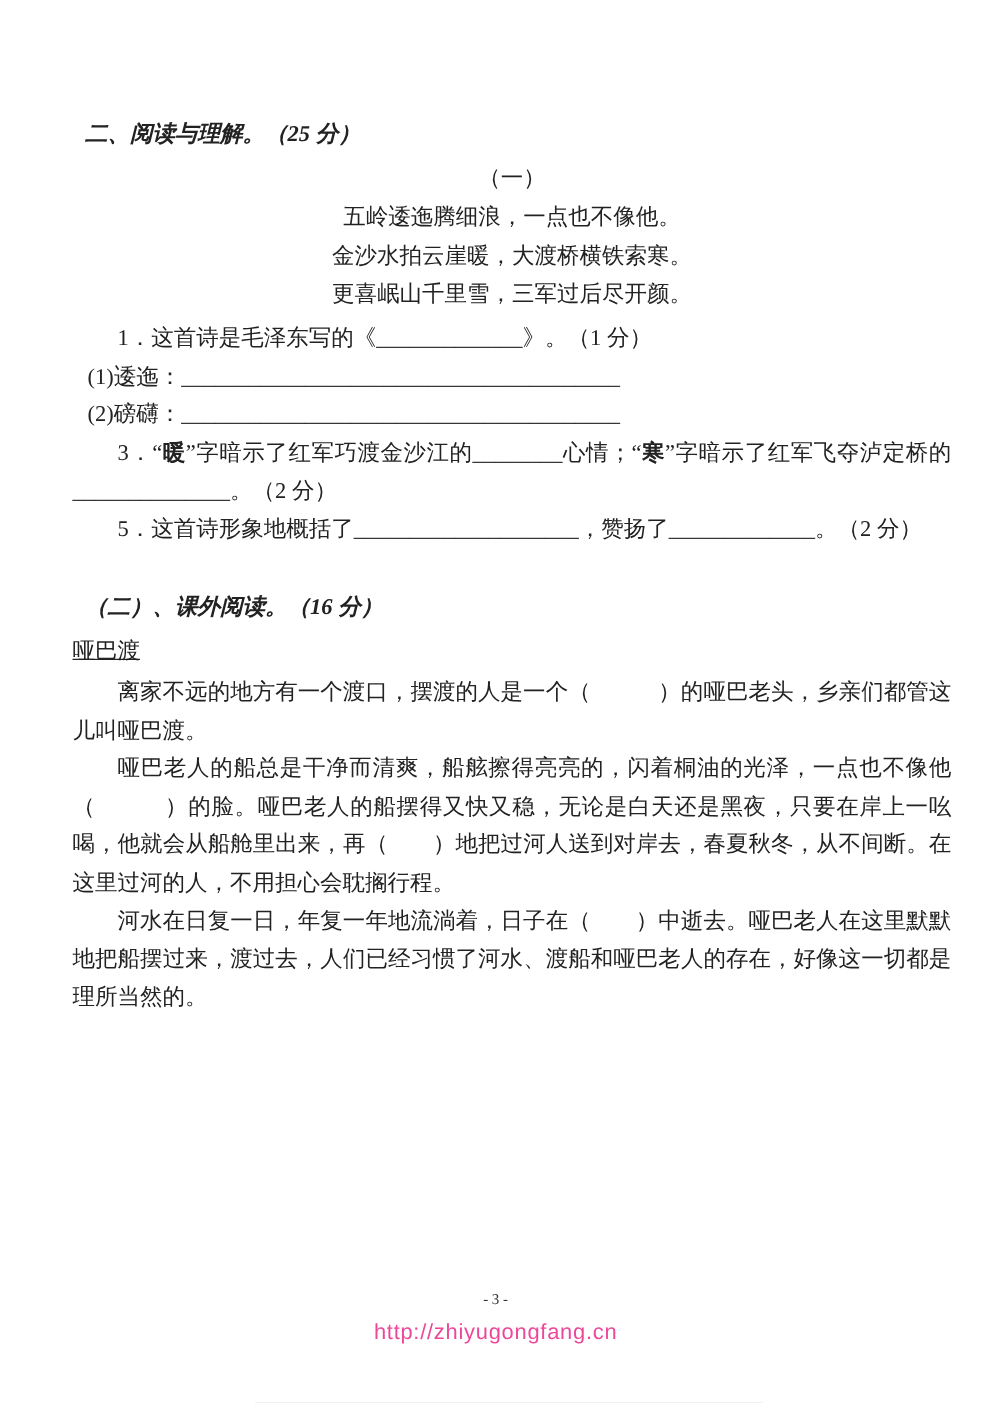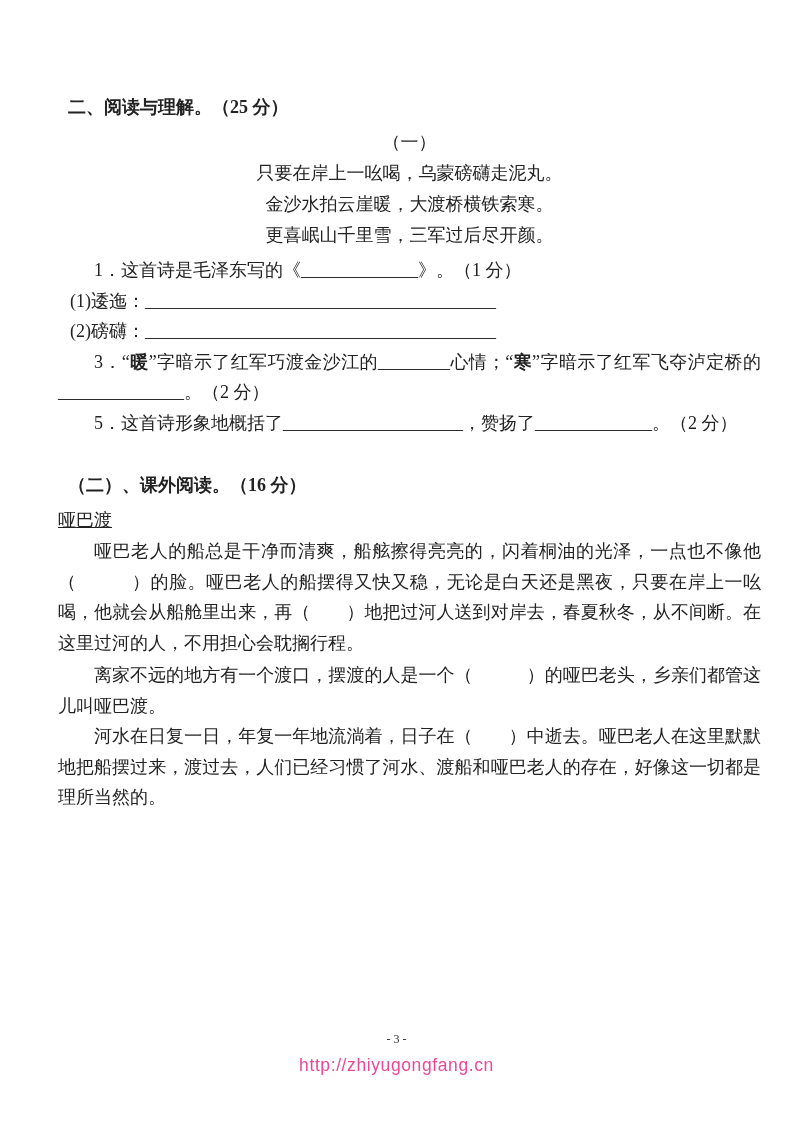--- a/index.html
+++ b/index.html
@@ -13,21 +13,21 @@
     overflow:hidden;
   }
   .content{
     position:absolute;
     top:0;left:58px;
     width:703px;
     padding-top:92px;
     font-size:18px;
     line-height:30.5px;
   }
-  .h{font-weight:bold;padding-left:10px;margin:0 0 4px 0;line-height:31px;}
+  .h{font-weight:bold;padding-left:10px;margin:0 0 4px 0;line-height:31px;font-style:italic;}
   .poem{text-align:center;margin:0 0 4px 0;line-height:31px;}
   .poem-title{line-height:31px;}
   .poem-line{line-height:31px;}
   .q{margin:0;text-indent:2em;}
   .q.gap-after{margin-bottom:4px;}
   .sub-item{margin:0;padding-left:12px;text-indent:0;}
   .just{text-align:justify;}
   .section2{margin-top:32px;}
   .passage-title{text-align:left;margin:0;line-height:31px;text-decoration:underline;}
   .para{margin:0;text-indent:2em;text-align:justify;}
@@ -49,44 +49,44 @@
 <body>
 
 <div class="page">
   <div class="content">
 
     <div class="h">二、阅读与理解。（25 分）</div>
 
 
     <div class="poem">
       <div class="poem-title">（一）</div>
-      <div class="poem-line">只要在岸上一吆喝，乌蒙磅礴走泥丸。</div>
+      <div class="poem-line">五岭逶迤腾细浪，一点也不像他。</div>
       <div class="poem-line">金沙水拍云崖暖，大渡桥横铁索寒。</div>
       <div class="poem-line">更喜岷山千里雪，三军过后尽开颜。</div>
     </div>
 
     <div class="q">1．这首诗是毛泽东写的《_____________》。（1 分）</div>
 
 
     <div class="sub-item">(1)逶迤：_______________________________________</div>
 
     <div class="sub-item">(2)磅礴：_______________________________________</div>
 
     <div class="q just"><span>3．“</span><b>暖</b><span>”字暗示了红军巧渡金沙江的________心情；“</span><b>寒</b><span>”字暗示了红军飞夺泸定桥</span><span>的______________。（2 分）</span></div>
 
 
     <div class="q">5．这首诗形象地概括了____________________，赞扬了_____________。（2 分）</div>
 
     <div class="h section2">（二）、课外阅读。（16 分）</div>
 
     <div class="passage-title">哑巴渡</div>
 
+    <p class="para first">离家不远的地方有一个渡口，摆渡的人是一个（　　　）的哑巴老头，乡亲们都管这儿叫哑巴渡。</p>
+
     <p class="para">哑巴老人的船总是干净而清爽，船舷擦得亮亮的，闪着桐油的光泽，一点也不像他（　　　）的脸。哑巴老人的船摆得又快又稳，无论是白天还是黑夜，只要在岸上一吆喝，他就会从船舱里出来，再（　　）地把过河人送到对岸去，春夏秋冬，从不间断。在这里过河的人，不用担心会耽搁行程。</p>
-
-    <p class="para first">离家不远的地方有一个渡口，摆渡的人是一个（　　　）的哑巴老头，乡亲们都管这儿叫哑巴渡。</p>
 
     <p class="para">河水在日复一日，年复一年地流淌着，日子在（　　）中逝去。哑巴老人在这里默默地把船摆过来，渡过去，人们已经习惯了河水、渡船和哑巴老人的存在，好像这一切都是理所当然的。</p>
 
   </div>
 
   <div class="footer-pagenum">- 3 -</div>
 
   <div class="footer-url">http://zhiyugongfang.cn</div>
 </div>
 

